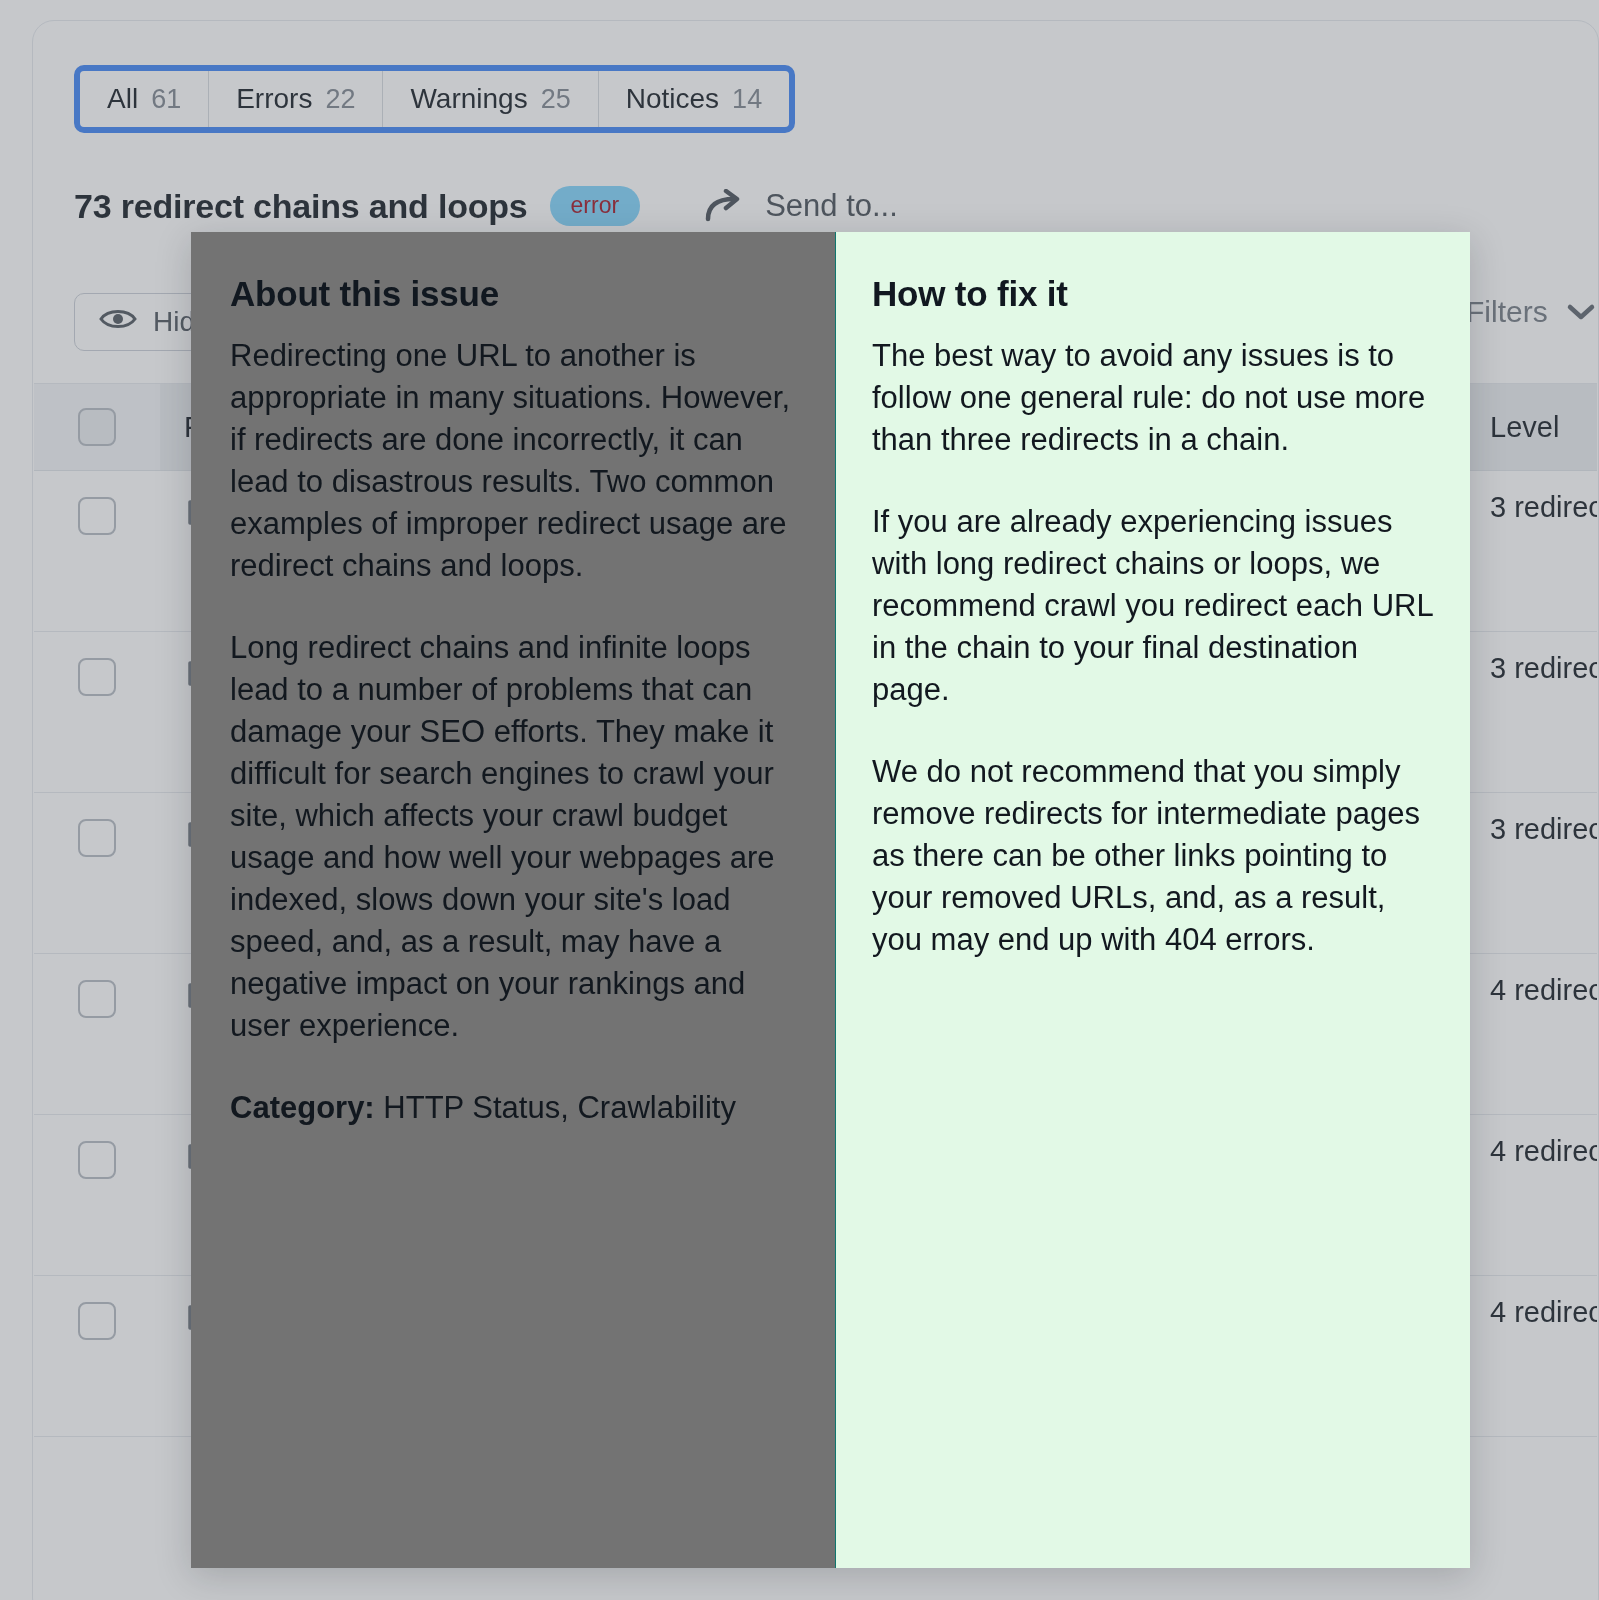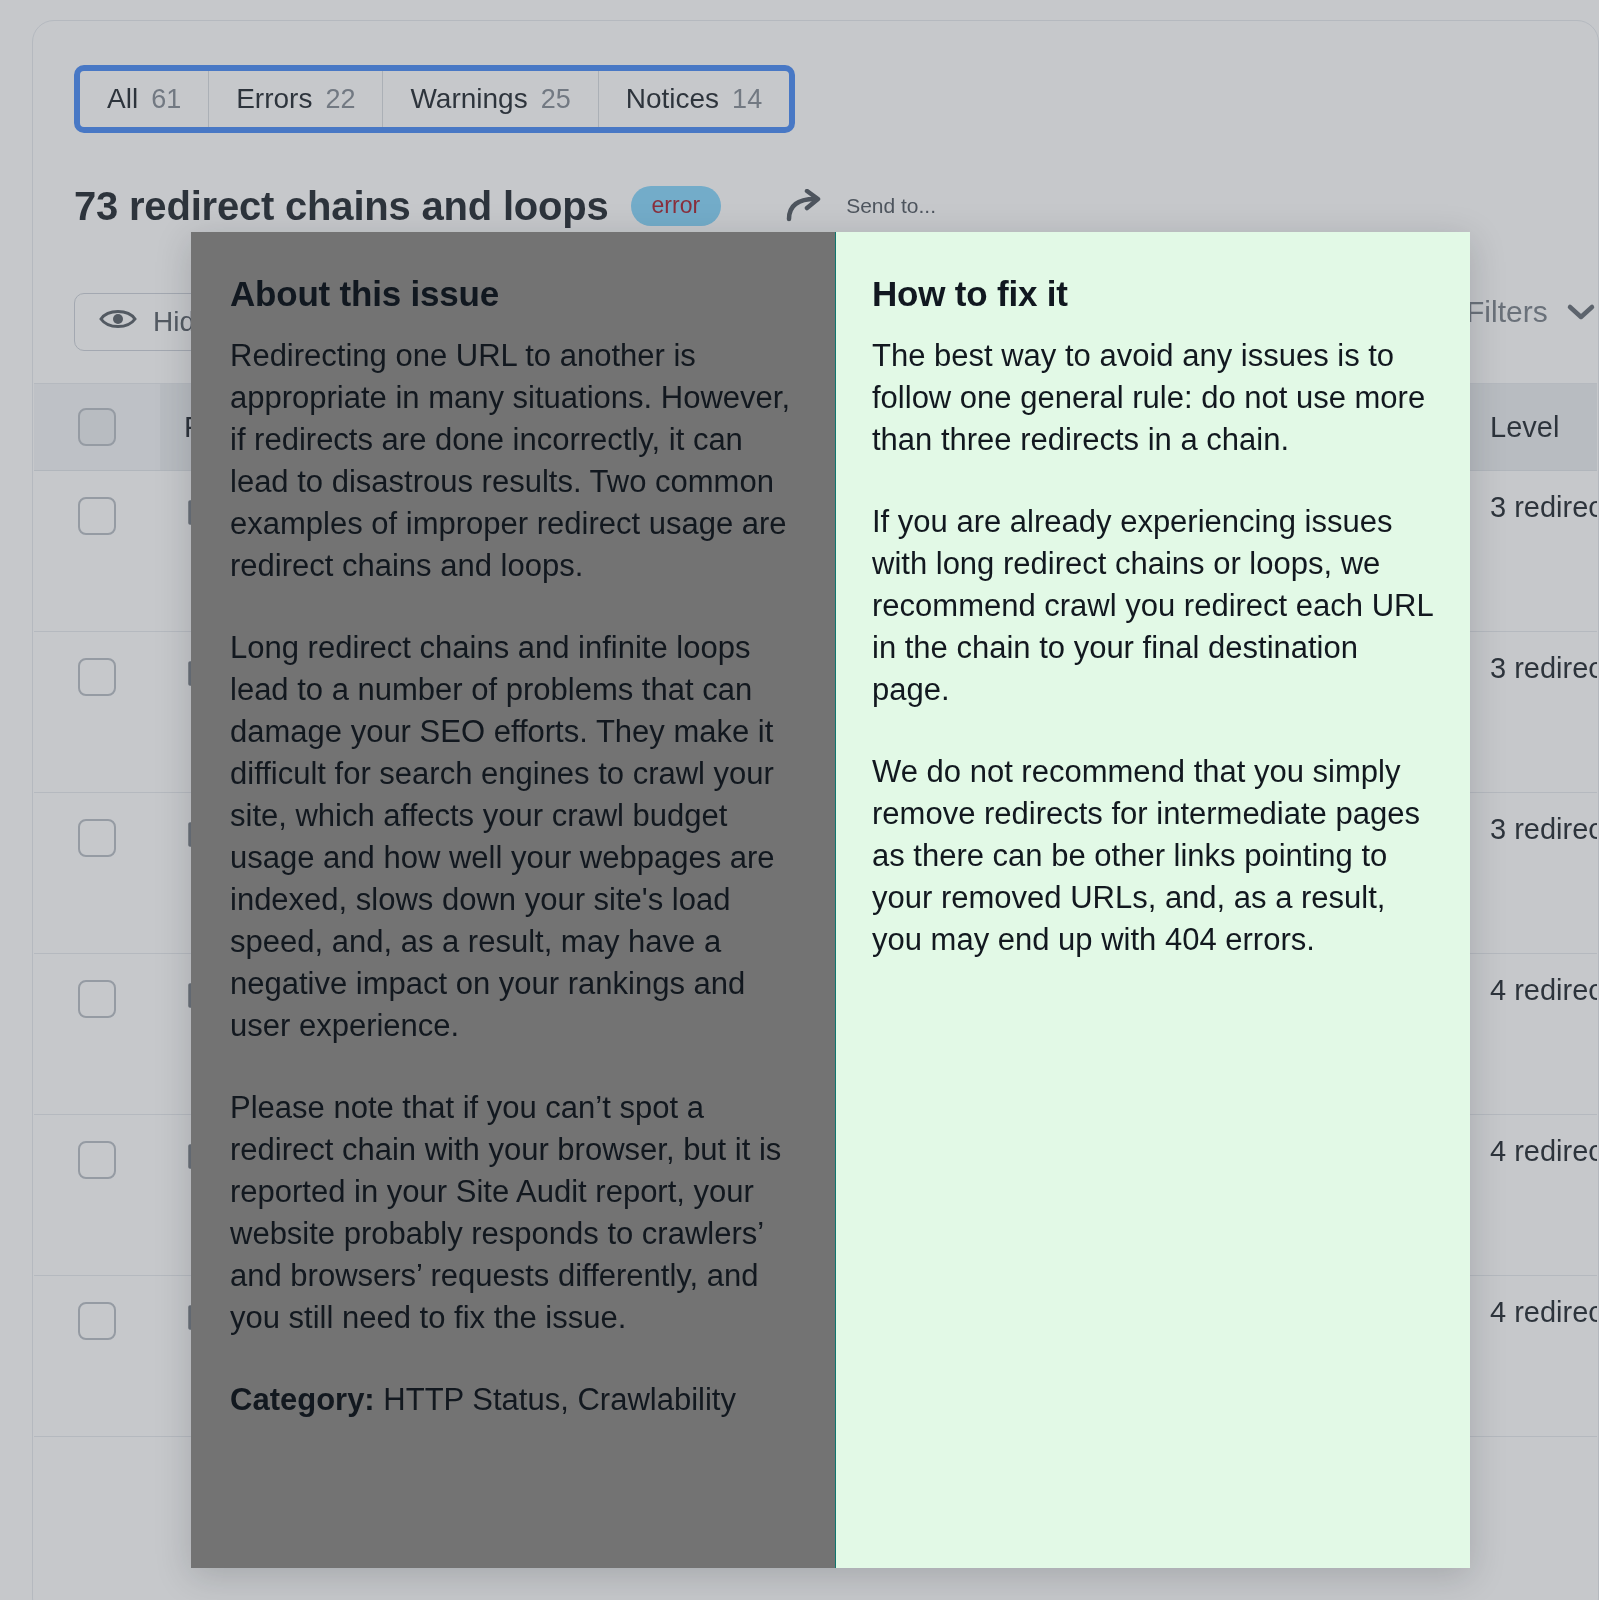--- a/index.html
+++ b/index.html
@@ -72,21 +72,21 @@
   
   .issue-row {
     position: absolute;
     left: 41px;
     top: 155px;
     display: flex;
     align-items: center;
     height: 60px;
   }
   .issue-title {
-    font-size: 40px;
+    font-size: 34px;
     font-weight: bold;
     color: #111820;
     letter-spacing: -0.2px;
     white-space: nowrap;
   }
   .issue-badge {
     margin-left: 22px;
     background: #7dd3fc;
     color: #a01020;
     font-size: 23px;
@@ -109,21 +109,21 @@
     color: #111820;
     border-bottom: 2px dashed #555d66;
     padding-bottom: 6px;
     white-space: nowrap;
   }
   .send-to {
     margin-left: 64px;
     display: flex;
     align-items: center;
     gap: 17px;
-    font-size: 21px;
+    font-size: 31px;
     color: #444c55;
     cursor: pointer;
     white-space: nowrap;
   }
   .send-to svg { display: block; }
 
   
   .toolbar {
     position: absolute;
     left: 41px;
@@ -511,21 +511,20 @@
   </div>
 
   <div id="dim-veil"></div>
 
   <div id="popover">
 
     <div class="pop-left">
       <h2 class="pop-h">About this issue</h2>
       <p class="pop-p">Redirecting one URL to another is appropriate in many situations. However, if redirects are done incorrectly, it can lead to disastrous results. Two common examples of improper redirect usage are redirect chains and loops.</p>
       <p class="pop-p">Long redirect chains and infinite loops lead to a number of problems that can damage your SEO efforts. They make it difficult for search engines to crawl your site, which affects your crawl budget usage and how well your webpages are indexed, slows down your site's load speed, and, as a result, may have a negative impact on your rankings and user experience.</p>
-      <p class="pop-p">Please note that if you can’t spot a redirect chain with your browser, but it is reported in your Site Audit report, your website probably responds to crawlers’ and browsers’ requests differently, and you still need to fix the issue.</p>
       <p class="pop-cat"><b>Category:</b> <span>HTTP Status, Crawlability</span></p>
     </div>
 
     <div class="pop-right">
       <h2 class="pop-h">How to fix it</h2>
       <p class="pop-p">The best way to avoid any issues is to follow one general rule: do not use more than three redirects in a chain.</p>
       <p class="pop-p">If you are already experiencing issues with long redirect chains or loops, we recommend crawl you redirect each URL in the chain to your final destination page.</p>
       <p class="pop-p">We do not recommend that you simply remove redirects for intermediate pages as there can be other links pointing to your removed URLs, and, as a result, you may end up with 404 errors.</p>
     </div>
 

